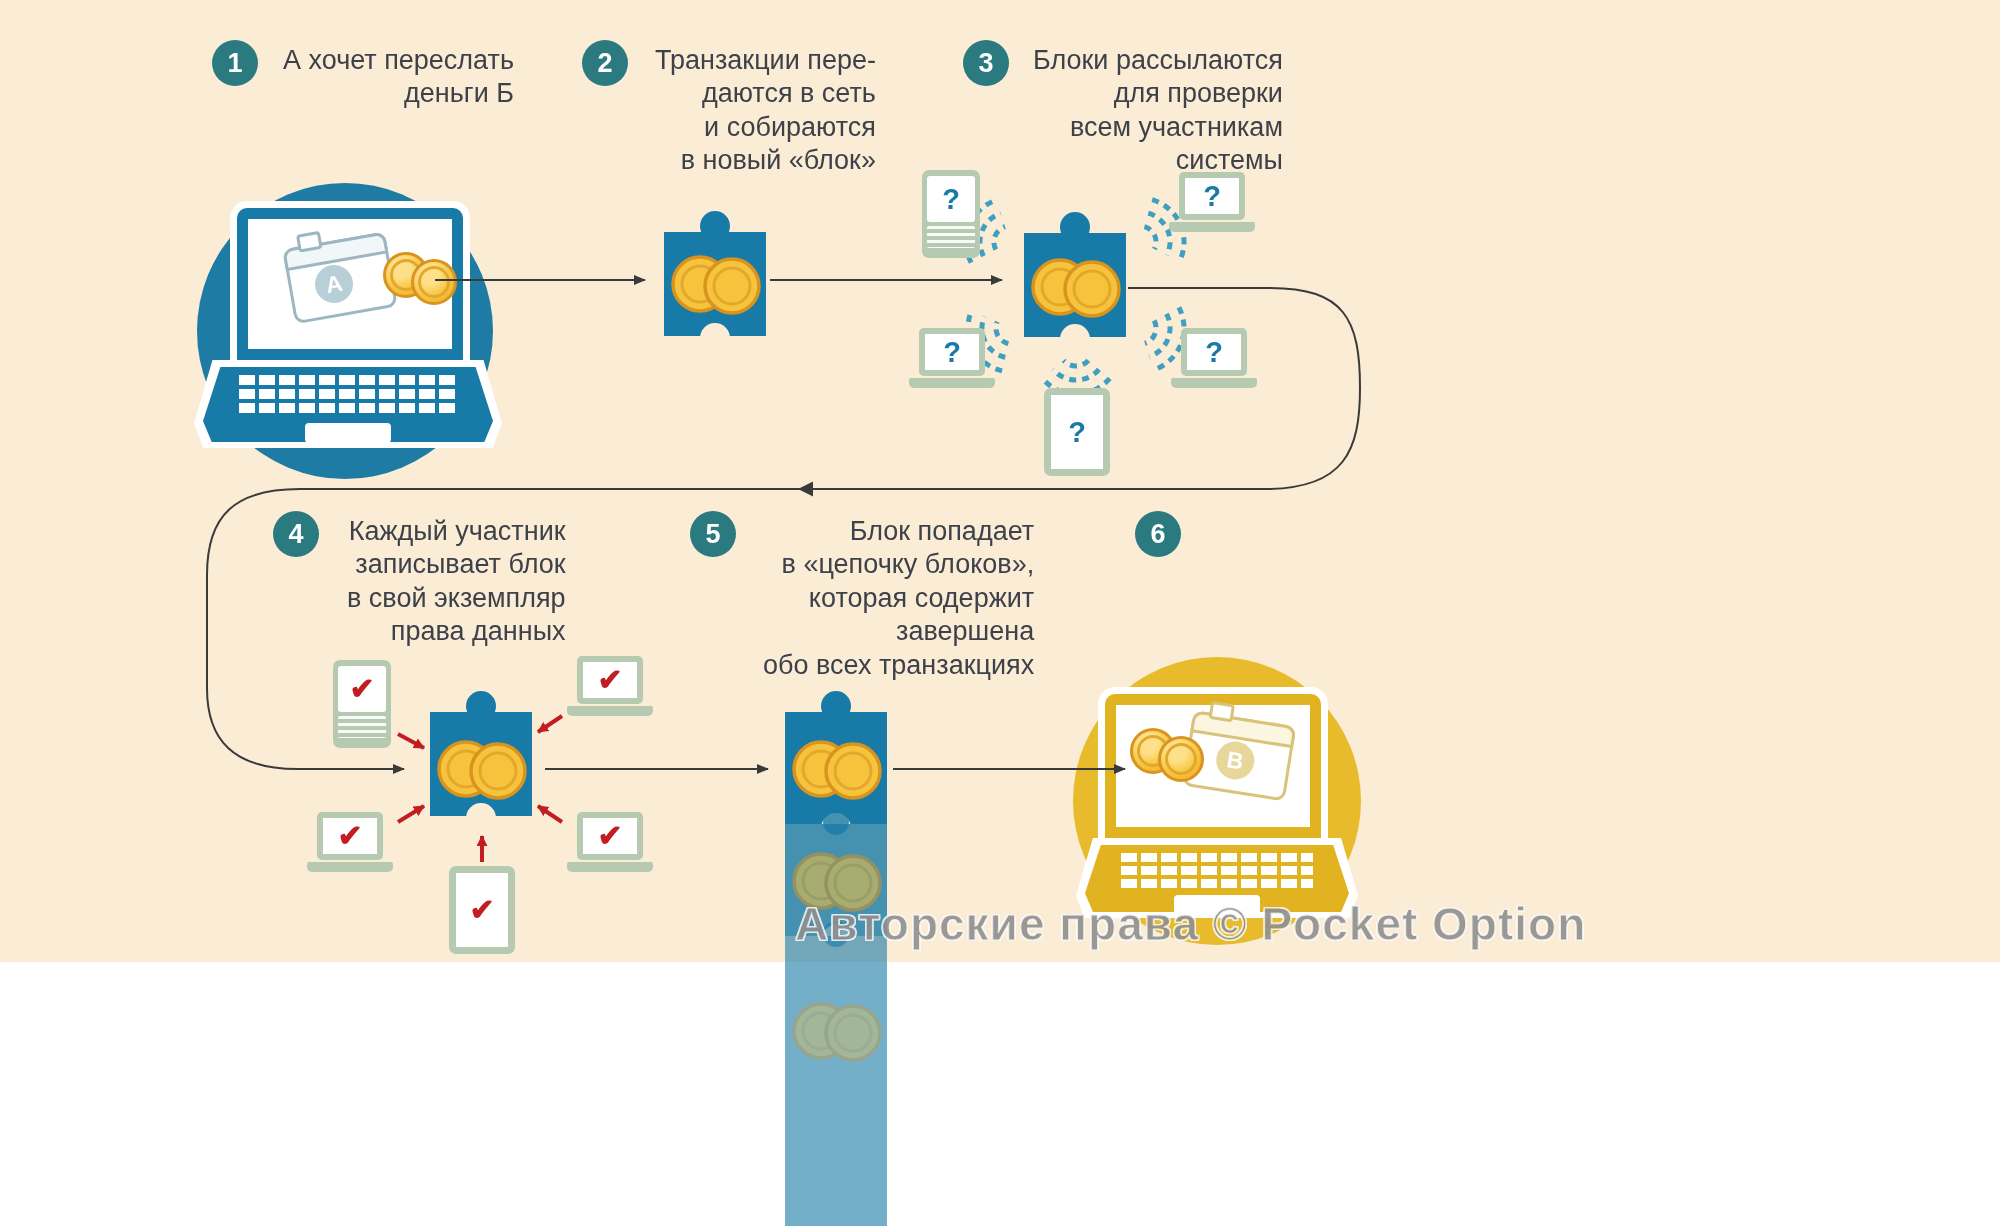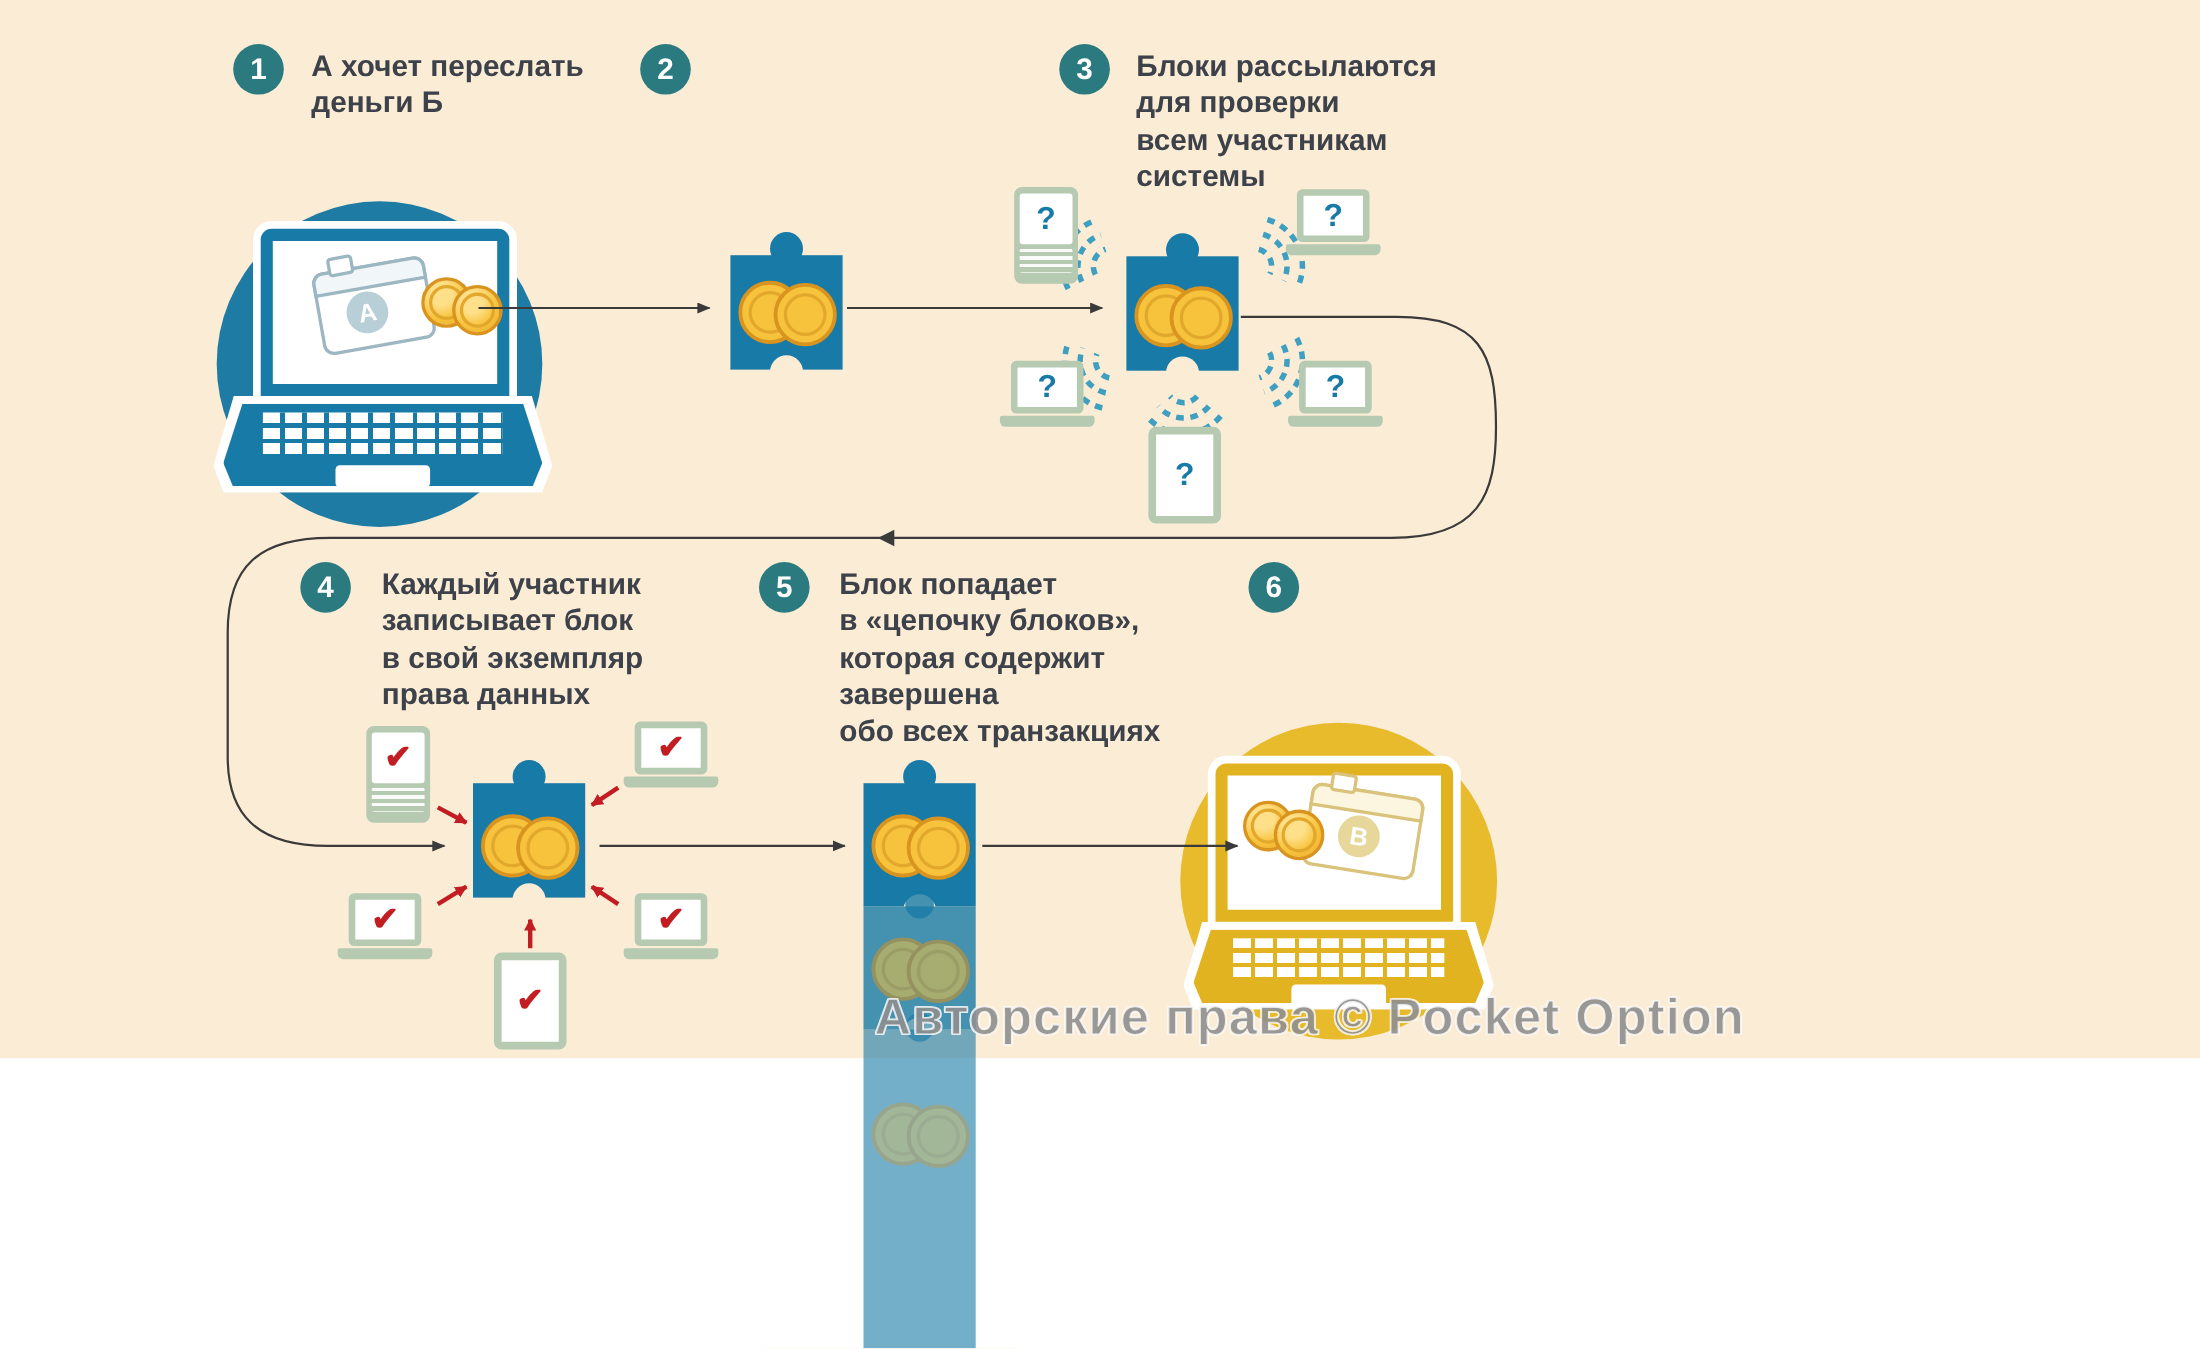--- a/index.html
+++ b/index.html
@@ -7,22 +7,22 @@
     --red:#c21d23; --gold:#f7c33c; --goldd:#d9941f; --yellow:#e2b320;
     --txt:#3d4149; --arrow:#3a3a3a;
   }
   *{margin:0;padding:0;box-sizing:border-box;}
   body{font-family:"Liberation Sans",sans-serif;background:#fff;}
   .canvas{position:relative;width:2000px;height:1226px;background:#fff;overflow:hidden;}
   .peach{position:absolute;left:0;top:0;width:2000px;height:962px;background:var(--peach);}
   
   .badge{position:absolute;width:46px;height:46px;border-radius:50%;background:var(--badge);
     color:#fff;font-size:27px;font-weight:bold;display:flex;align-items:center;justify-content:center;z-index:5;}
-  .steptext{position:absolute;font-size:27px;font-weight:bold;color:var(--txt);line-height:1.24;
-    white-space:pre-line;z-index:5;}
+  .steptext{position:absolute;font-size:27px;font-weight:normal;color:var(--txt);line-height:1.24;
+    white-space:pre-line;z-index:5;text-align:right;}
   
   .circ{position:absolute;border-radius:50%;z-index:1;}
   .lt-screen{position:absolute;background:#fff;border-radius:10px 10px 0 0;z-index:2;
     box-shadow:0 0 0 7px #fff;}
   .lt-base-outer{position:absolute;background:#fff;z-index:2;
     clip-path:polygon(6% 0,94% 0,100% 72%,97% 100%,3% 100%,0 72%);}
   .lt-base-inner{position:absolute;inset:7px 9px 6px 9px;
     clip-path:polygon(6% 0,94% 0,100% 72%,97% 100%,3% 100%,0 72%);}
   .kb{position:absolute;left:36px;right:36px;top:8px;height:42px;}
   .pad{position:absolute;left:50%;transform:translateX(-50%);top:56px;width:86px;height:20px;
@@ -244,20 +244,24 @@
   </div>
   <div class="mini-tablet" style="left:449px;top:866px;">
     <span class="glyph chk">✔</span>
   </div>
 
   <div class="badge" style="left:212px;top:40px;">1</div>
   <div class="steptext" style="left:283px;top:44px;">А хочет переслать
 деньги Б</div>
 
   <div class="badge" style="left:582px;top:40px;">2</div>
+  <div class="steptext" style="left:655px;top:44px;">Транзакции пере-
+даются в сеть
+и собираются
+в новый «блок»</div>
 
   <div class="badge" style="left:963px;top:40px;">3</div>
   <div class="steptext" style="left:1033px;top:44px;">Блоки рассылаются
 для проверки
 всем участникам
 системы</div>
 
   <div class="badge" style="left:273px;top:511px;">4</div>
   <div class="steptext" style="left:347px;top:515px;">Каждый участник
 записывает блок

